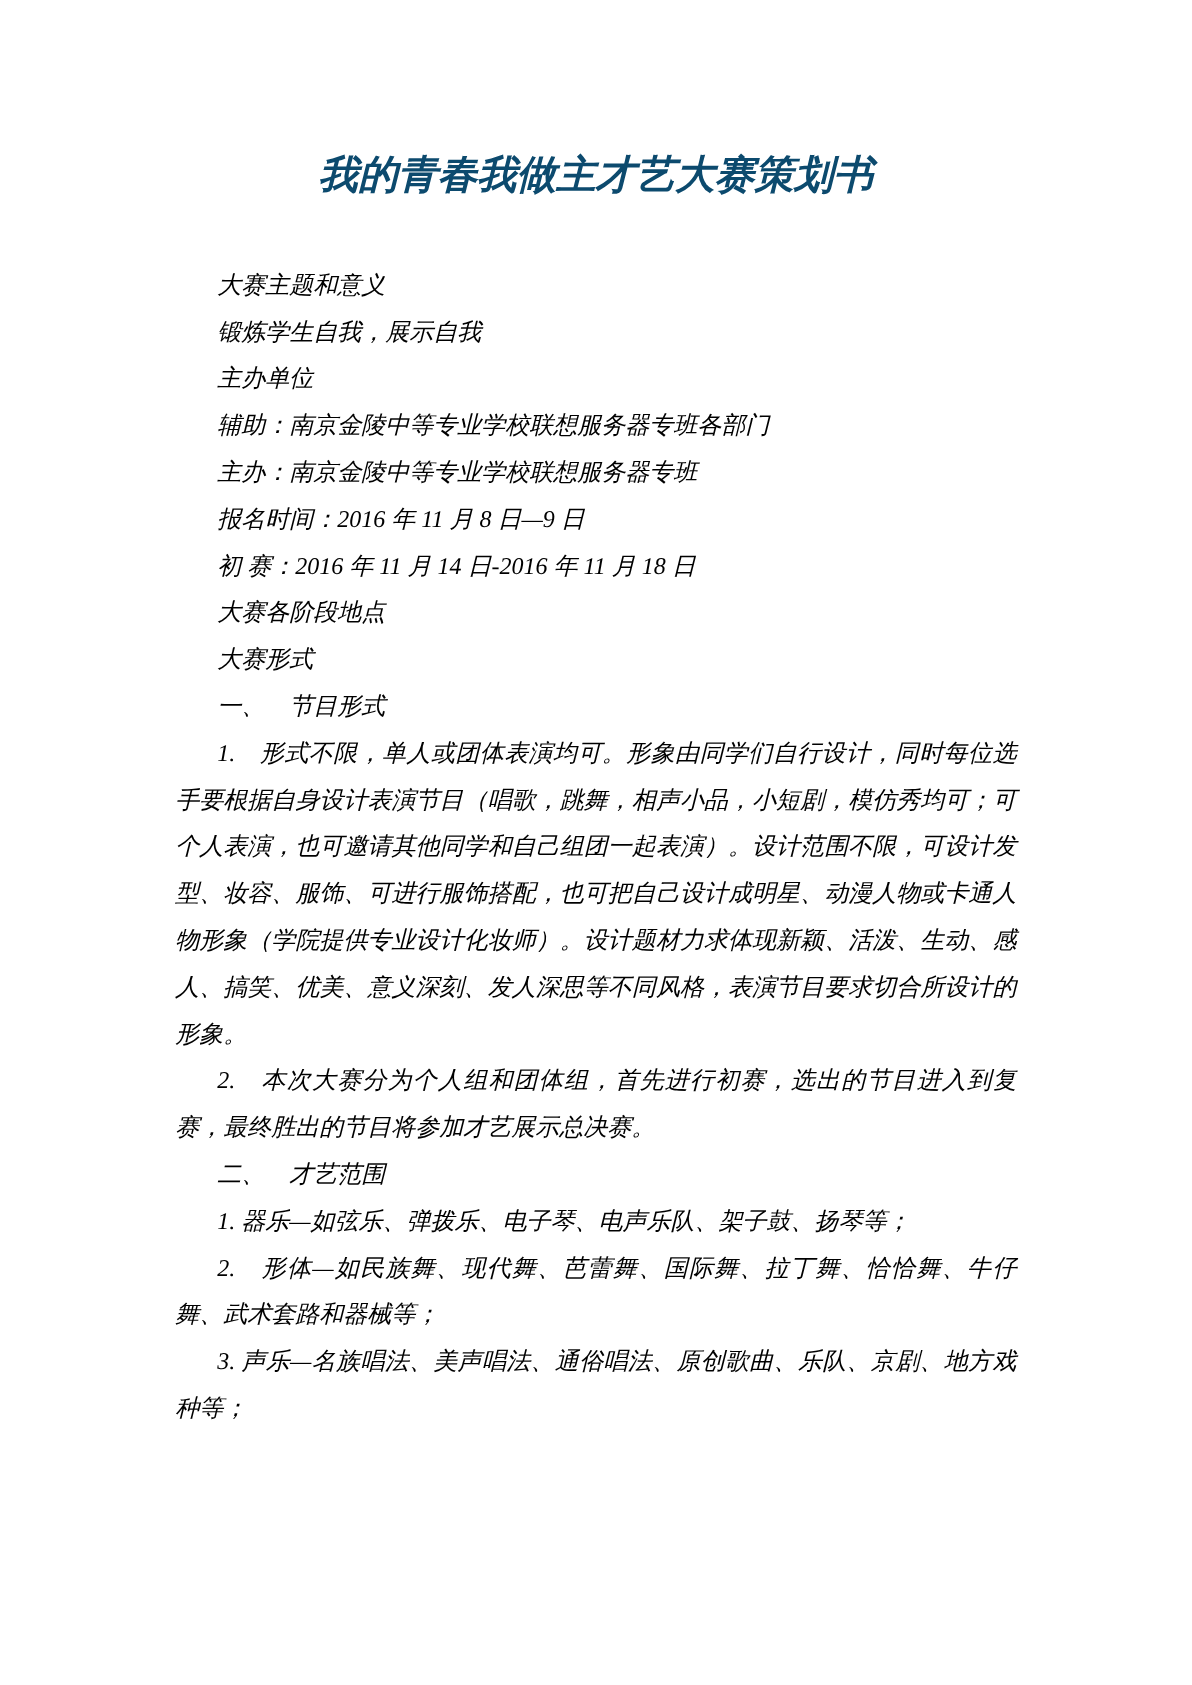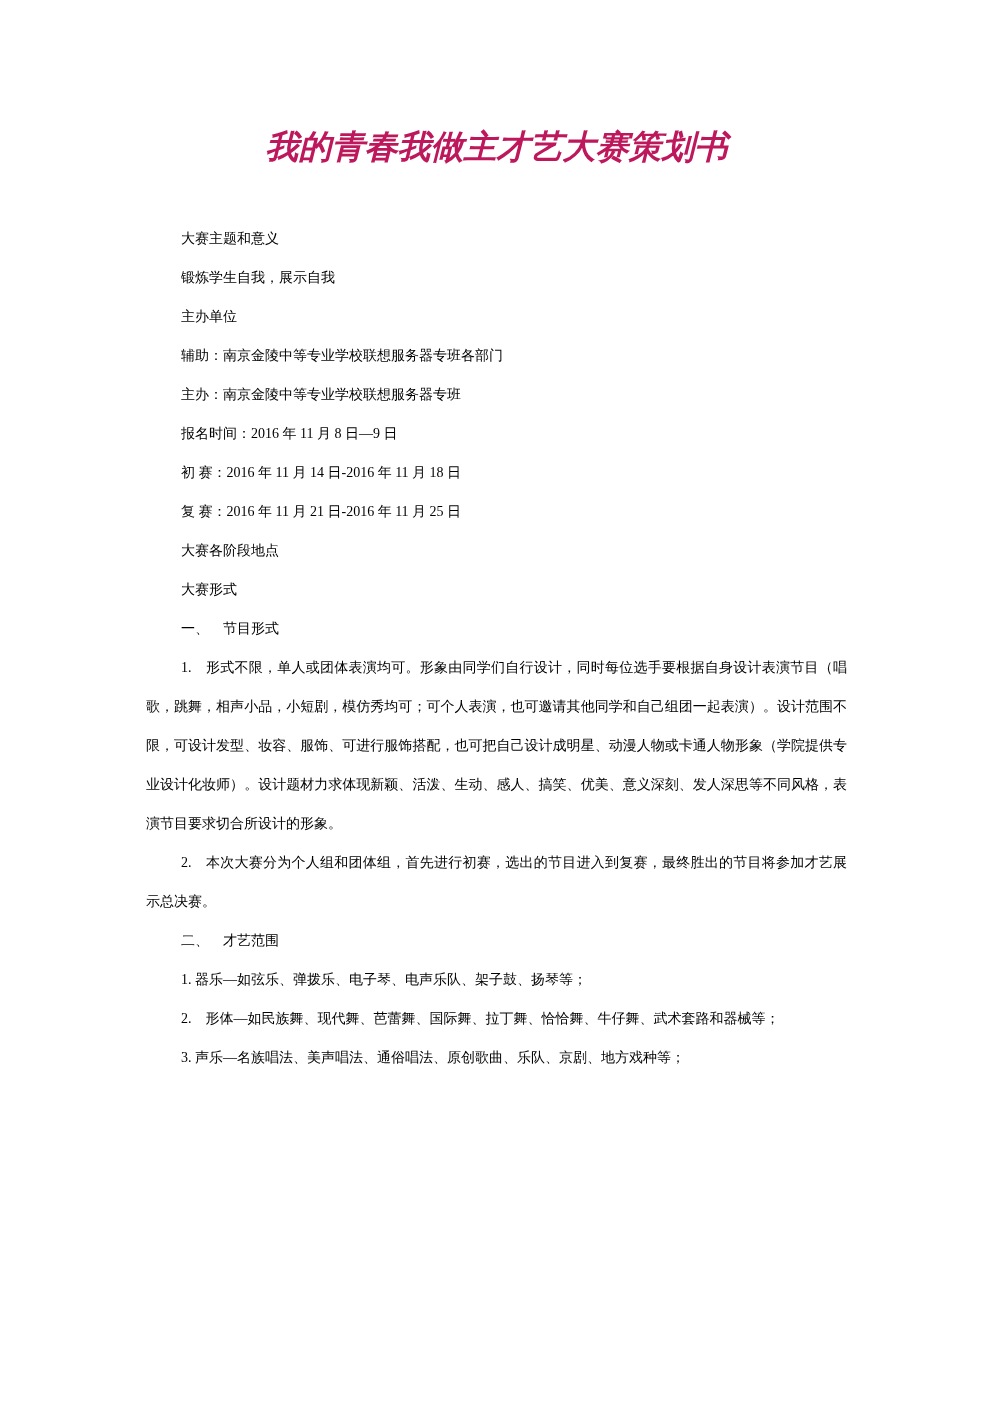--- a/index.html
+++ b/index.html
@@ -30,48 +30,48 @@
     font-style: italic;
     letter-spacing: 0px;
     color: #2222DD;
     font-family: "Liberation Serif", "DejaVu Serif", serif;
   }
   .doc-body {
     position: absolute;
     top: 219px;
     left: 146px;
     width: 701px;
-    font-size: 14px;
+    font-size: 20px;
     line-height: 39px;
     text-align: justify;
     color: #000000;
+    font-style: italic;
   }
   .para {
     margin: 0;
     padding: 0;
     text-indent: 35px;
     word-break: break-all;
   }
 </style>
 </head>
 <body>
 
 <div class="page">
 
-  <h1 class="doc-title" style="color: #be185d;">我的青春我做主才艺大赛策划书</h1>
+  <h1 class="doc-title" style="color: #0c4a6e;">我的青春我做主才艺大赛策划书</h1>
 
   <div class="doc-body" style="color: rgb(0, 0, 0);">
     <p class="para">大赛主题和意义</p>
     <p class="para">锻炼学生自我，展示自我</p>
     <p class="para">主办单位</p>
     <p class="para">辅助：南京金陵中等专业学校联想服务器专班各部门</p>
     <p class="para">主办：南京金陵中等专业学校联想服务器专班</p>
     <p class="para">报名时间：2016 年 11 月 8 日—9 日</p>
     <p class="para">初 赛：2016 年 11 月 14 日-2016 年 11 月 18 日</p>
-    <p class="para">复 赛：2016 年 11 月 21 日-2016 年 11 月 25 日</p>
     <p class="para">大赛各阶段地点</p>
     <p class="para">大赛形式</p>
     <p class="para">一、　节目形式</p>
     <p class="para">1.　形式不限，单人或团体表演均可。形象由同学们自行设计，同时每位选手要根据自身设计表演节目（唱歌，跳舞，相声小品，小短剧，模仿秀均可；可个人表演，也可邀请其他同学和自己组团一起表演）。设计范围不限，可设计发型、妆容、服饰、可进行服饰搭配，也可把自己设计成明星、动漫人物或卡通人物形象（学院提供专业设计化妆师）。设计题材力求体现新颖、活泼、生动、感人、搞笑、优美、意义深刻、发人深思等不同风格，表演节目要求切合所设计的形象。</p>
     <p class="para">2.　本次大赛分为个人组和团体组，首先进行初赛，选出的节目进入到复赛，最终胜出的节目将参加才艺展示总决赛。</p>
     <p class="para">二、　才艺范围</p>
     <p class="para">1. 器乐—如弦乐、弹拨乐、电子琴、电声乐队、架子鼓、扬琴等；</p>
     <p class="para">2.　形体—如民族舞、现代舞、芭蕾舞、国际舞、拉丁舞、恰恰舞、牛仔舞、武术套路和器械等；</p>
     <p class="para">3. 声乐—名族唱法、美声唱法、通俗唱法、原创歌曲、乐队、京剧、地方戏种等；</p>
   </div>

